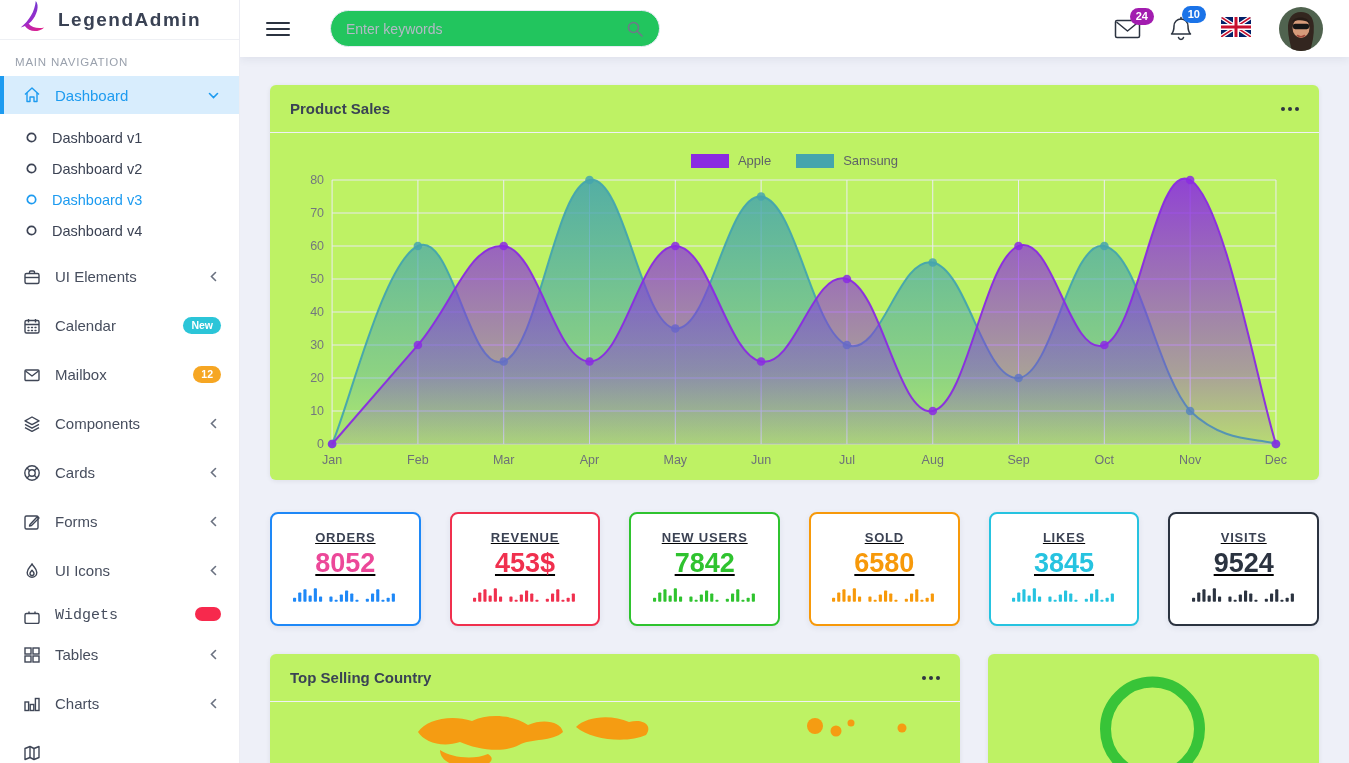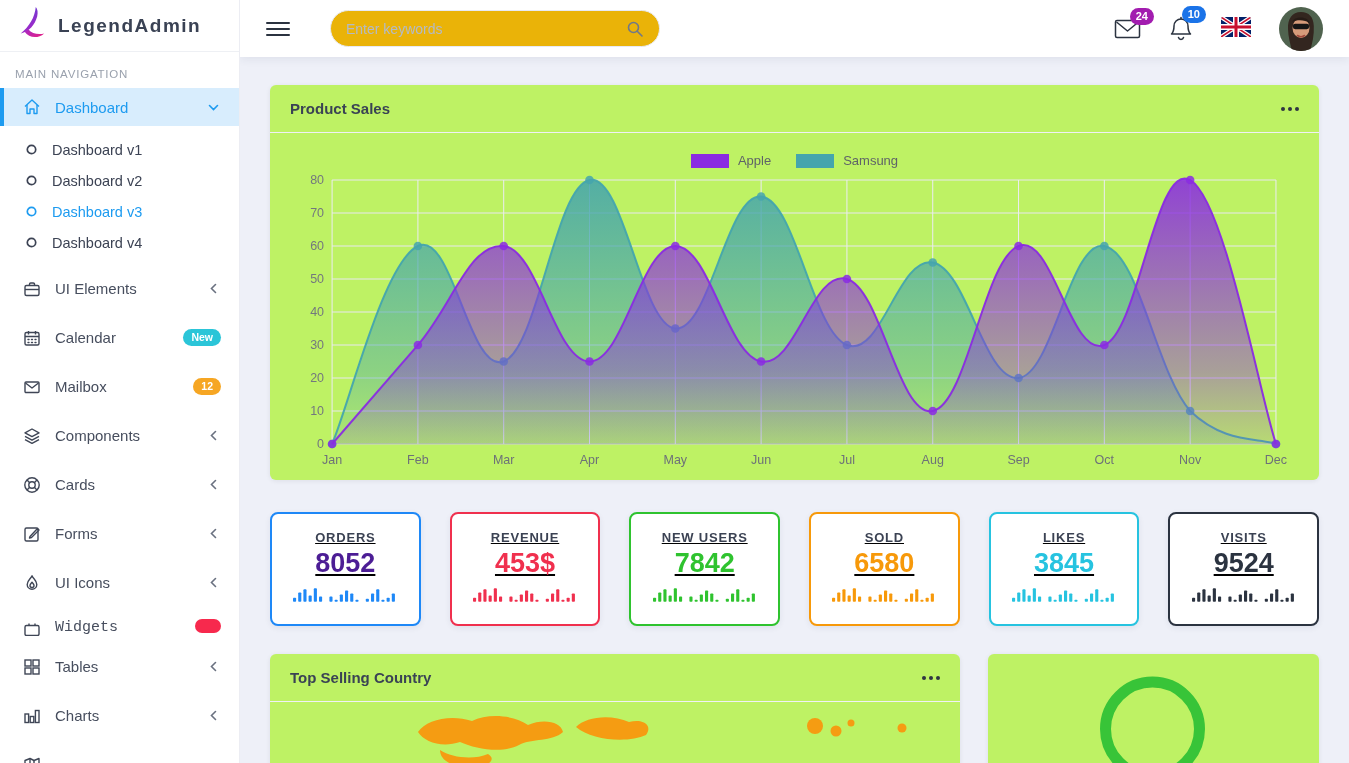--- a/index.html
+++ b/index.html
@@ -1,20 +1,20 @@
 <!DOCTYPE html>
 <html><head>
 <meta charset="utf-8">
 <style>
   * { box-sizing: border-box; margin: 0; padding: 0; }
   html,body { width:1349px; height:763px; overflow:hidden; font-family:"Liberation Sans", sans-serif; background:#eef0f8; position:relative; }
 
   
   .sidebar { position:absolute; left:0; top:0; bottom:0; width:240px; background:#fff; border-right:1px solid #ecedf3; z-index:6; }
-  .logo-bar { height:52px; display:flex; align-items:center; gap:10px; padding-left:16px; border-bottom:1px solid #eef0f4; }
+  .logo-bar { height:40px; display:flex; align-items:center; gap:10px; padding-left:16px; border-bottom:1px solid #eef0f4; }
   .logo-title { font-size:19px; font-weight:600; letter-spacing:1.5px; color:#3a4254; }
   .nav-section { font-size:11.5px; color:#9aa1ad; letter-spacing:.8px; padding:16px 0 8px 15px; font-weight:400; }
   .nav-item { display:flex; align-items:center; height:49px; padding:0 18px 0 22px; color:#474e5e; font-size:15px; cursor:pointer; }
   .nav-icon { width:20px; height:20px; margin-right:13px; flex:none; color:#3f4656; }
   .nav-icon svg, .nav-chevron svg { display:block; width:100%; height:100%; }
   .nav-label { flex:1; }
   .nav-chevron { width:15px; height:15px; color:#6a7180; flex:none; }
   .nav-item.active { background:#d8edfd; color:#1d9bf0; border-left:4px solid #1d9bf0; padding-left:18px; height:38px; }
   .nav-item.active .nav-icon, .nav-item.active .nav-chevron { color:#1d9bf0; }
   .sub-list { margin:8px 0 6px 0; }
@@ -25,21 +25,21 @@
   .sub-item.active .sub-bullet { color:#1d9bf0; }
   .nav-badge { font-size:10.5px; font-weight:700; color:#fff; border-radius:9px; padding:3px 8px; line-height:1; }
   .nav-clipped { height:20px; overflow:hidden; align-items:flex-start; padding-top:3px; margin-top:9px;font-family:Liberation Mono, monospace; }
   .nav-clipped .nav-badge { min-width:26px; height:14px; }
   .nav-after-clip { margin-top:6px; }
 
   
   .topbar { position:absolute; left:240px; top:0; right:0; height:57px; background:#fff; display:flex; align-items:center; padding:0 26px; box-shadow:0 3px 8px rgba(40,50,80,.07); z-index:5; }
   .hamburger { width:24px; cursor:pointer; }
   .hamburger i { display:block; height:2px; background:#2b3340; margin:4px 0; border-radius:1px; }
-  .search-pill { width:330px; height:37px; border-radius:19px; background:#eab308; border:1px solid #e7eaf5; display:flex; align-items:center; padding:0 15px; margin-left:40px; }
+  .search-pill { width:330px; height:37px; border-radius:19px; background:#22c55e; border:1px solid #e7eaf5; display:flex; align-items:center; padding:0 15px; margin-left:40px; }
   .search-pill input { flex:1; border:none; outline:none; background:transparent; font-size:14px; color:#4b5261; font-family:"Liberation Sans",sans-serif; }
   .search-pill input::placeholder { color:#b4bac6; }
   .search-icon { width:18px; height:18px; color:#6f7889; cursor:pointer; }
   .topbar-right { margin-left:auto; display:flex; align-items:center; gap:28px; }
   .icon-btn { position:relative; cursor:pointer; color:#2b3340; }
   .icon-btn svg { display:block; }
   .badge-float { position:absolute; top:-10px; right:-13px; font-size:11px; font-weight:700; color:#fff; border-radius:9px; padding:2px 6px; line-height:1.2; }
   .flag { cursor:pointer; border-radius:2px; overflow:hidden; display:block; }
   .avatar { width:44px; height:44px; border-radius:50%; overflow:hidden; cursor:pointer; flex:none; }
 
@@ -469,21 +469,21 @@
           <circle cx="816.7272727272727" cy="177" r="4.3" fill="#8a2be2" opacity="0.85"></circle>
           <circle cx="902.3636363636364" cy="12" r="4.3" fill="#8a2be2" opacity="0.85"></circle>
           <circle cx="988" cy="276" r="4.3" fill="#8a2be2" opacity="0.85"></circle>
         </svg>
     </div>
   </section>
 
   <section class="stats-row">
     <div class="stat-card" style="border-color: rgb(30, 136, 247);">
       <div class="stat-label">ORDERS</div>
-      <div class="stat-value" style="color: #4c1d95;">8052</div>
+      <div class="stat-value" style="color: #ec4899;">8052</div>
       <svg class="spark" viewBox="0 0 100 16">
           <rect x="0" y="12" width="3" height="4" rx="0.8" fill="#1e88f7"></rect>
           <rect x="5" y="7" width="3" height="9" rx="0.8" fill="#1e88f7"></rect>
           <rect x="10" y="4" width="3" height="12" rx="0.8" fill="#1e88f7"></rect>
           <rect x="15" y="10" width="3" height="6" rx="0.8" fill="#1e88f7"></rect>
           <rect x="20" y="3" width="3" height="13" rx="0.8" fill="#1e88f7"></rect>
           <rect x="25" y="11" width="3" height="5" rx="0.8" fill="#1e88f7"></rect>
           <rect x="35" y="11" width="3" height="5" rx="0.8" fill="#1e88f7"></rect>
           <rect x="40" y="14" width="3" height="2" rx="0.8" fill="#1e88f7"></rect>
           <rect x="45" y="9" width="3" height="7" rx="0.8" fill="#1e88f7"></rect>

